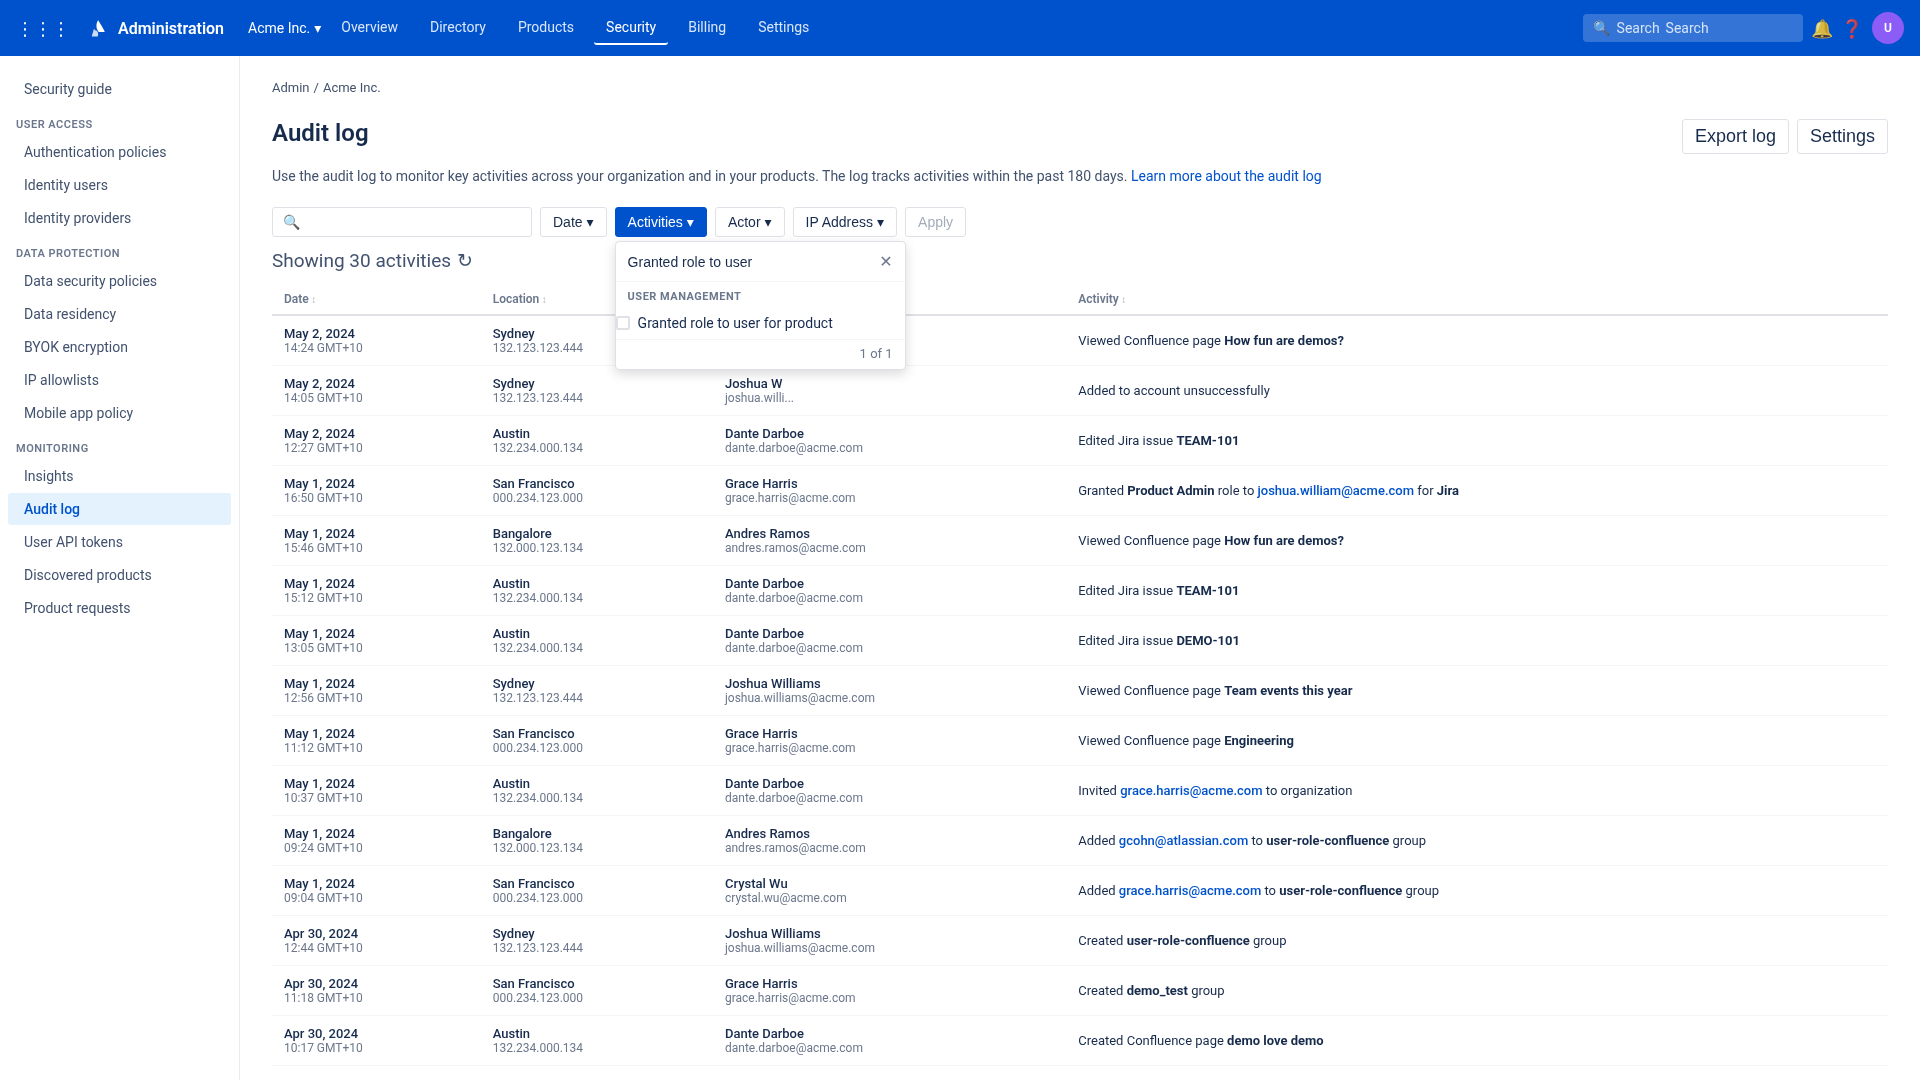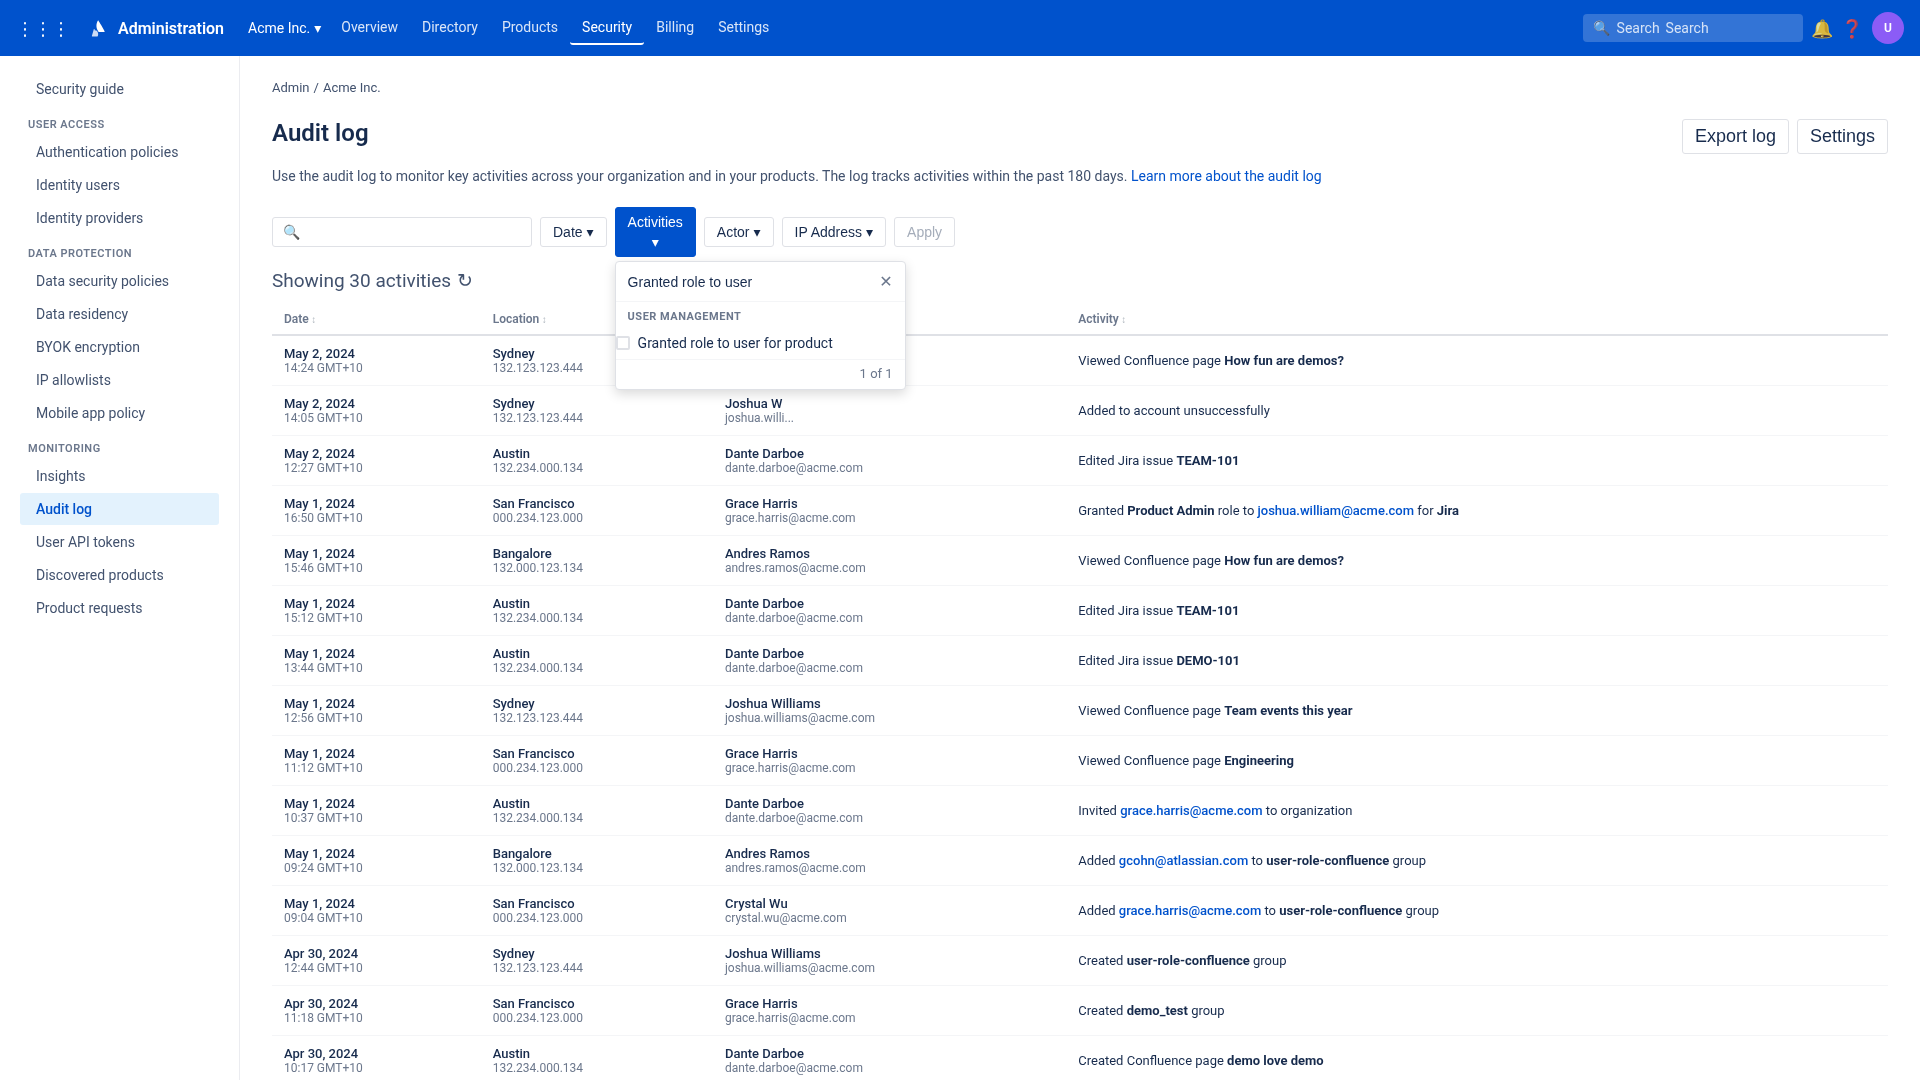--- a/index.html
+++ b/index.html
@@ -6,41 +6,41 @@
     body { font-family: -apple-system, BlinkMacSystemFont, "Segoe UI", Roboto, sans-serif; font-size: 14px; color: #172b4d; background: #fff; }
 
     
     .top-nav {
       display: flex; align-items: center; height: 56px;
       background: #0052cc; padding: 0 16px; position: fixed; top: 0; left: 0; right: 0; z-index: 1000;
     }
     .nav-logo { display: flex; align-items: center; gap: 8px; color: #fff; font-size: 16px; font-weight: 600; margin-right: 24px; }
     .nav-logo svg { fill: white; }
     .nav-apps-icon { color: #fff; margin-right: 16px; cursor: pointer; font-size: 18px; }
-    .nav-links { display: flex; gap: 0; flex: 1; }
+    .nav-links { display: flex; gap: 8px; flex: 1; }
     .nav-link {
       color: rgba(255,255,255,0.85); padding: 8px 12px; border-radius: 3px;
       cursor: pointer; font-size: 14px; text-decoration: none; font-weight: 400;
     }
     .nav-link.active { color: #fff; border-bottom: 2px solid #fff; }
     .nav-org { color: #fff; display: flex; align-items: center; gap: 4px; cursor: pointer; font-size: 14px; margin-right: 8px; }
     .nav-right { display: flex; align-items: center; gap: 8px; }
     .search-box {
       display: flex; align-items: center; background: rgba(255,255,255,0.2);
       border-radius: 4px; padding: 6px 10px; gap: 6px; width: 220px; cursor: pointer;
     }
     .search-box span { color: rgba(255,255,255,0.8); font-size: 14px; }
     .nav-icon { color: rgba(255,255,255,0.85); cursor: pointer; font-size: 18px; }
     .avatar { width: 32px; height: 32px; border-radius: 50%; background: #8b5cf6; display: flex; align-items: center; justify-content: center; color: #fff; font-size: 12px; font-weight: 600; cursor: pointer; }
 
     
     .layout { display: flex; margin-top: 56px; }
 
     
-    .sidebar { width: 240px; min-height: calc(100vh - 56px); border-right: 1px solid #ebecf0; padding: 16px 12px; position: fixed; top: 56px; left: 0; background: #fff; overflow-y: auto; }
+    .sidebar { width: 240px; min-height: calc(100vh - 56px); border-right: 1px solid #ebecf0; padding: 16px 0; position: fixed; top: 56px; left: 0; background: #fff; overflow-y: auto; }
     .sidebar-item {
       display: flex; align-items: center; padding: 8px 16px; cursor: pointer;
       color: #42526e; font-size: 14px; border-radius: 3px; margin: 1px 8px;
     }
     .sidebar-item.active { background: #e3f2fd; color: #0052cc; font-weight: 500; }
     .sidebar-section-title { font-size: 11px; font-weight: 600; color: #6b778c; padding: 12px 16px 4px 16px; text-transform: uppercase; letter-spacing: 0.5px; }
 
     
     .main { margin-left: 240px; padding: 24px 32px; flex: 1; }
     .breadcrumb { font-size: 13px; color: #42526e; margin-bottom: 24px; display: flex; gap: 4px; align-items: center; }
@@ -60,21 +60,21 @@
     .filter-search {
       display: flex; align-items: center; border: 1px solid #dfe1e6; border-radius: 3px;
       padding: 6px 10px; gap: 6px; background: #fff; width: 260px;
     }
     .filter-search input { border: none; outline: none; font-size: 14px; color: #172b4d; width: 100%; background: transparent; }
     .filter-btn {
       display: flex; align-items: center; gap: 4px; padding: 6px 12px;
       border: 1px solid #dfe1e6; border-radius: 3px; cursor: pointer; font-size: 14px;
       background: #fff; color: #172b4d; font-weight: 500; white-space: nowrap;
     }
-    .filter-btn.active { background: #0052cc; color: #fff; border-color: #0052cc; flex-direction: column; }
+    .filter-btn.active { background: #0052cc; color: #fff; border-color: #0052cc; }
     .filter-btn-apply { padding: 6px 12px; border-radius: 3px; font-size: 14px; cursor: pointer; border: 1px solid #dfe1e6; background: #fff; color: #a5adba; font-weight: 500; }
 
     .showing-count { font-size: 19px; color: #42526e; margin-bottom: 12px; display: flex; align-items: center; gap: 6px; }
     .dropdown-container { position: relative; display: inline-block; }
     .activities-dropdown {
       position: absolute; top: calc(100% + 4px); left: 0; width: 291px;
       background: #fff; border: 1px solid #dfe1e6; border-radius: 4px;
       box-shadow: 0 4px 12px rgba(0,0,0,0.15); z-index: 200;
     }
     .dropdown-search { display: flex; align-items: center; padding: 10px 12px; gap: 8px; border-bottom: 1px solid #f4f5f7; }
@@ -350,21 +350,21 @@
     </td>
     <td>
       <div class="actor-name">Dante Darboe</div>
       <div class="actor-email">dante.darboe@acme.com</div>
     </td>
     <td class="activity-text">Edited Jira issue <strong>TEAM-101</strong></td>
   </tr>
           <tr>
     <td>
       <div class="date-primary">May 1, 2024</div>
-      <div class="date-secondary">13:44 GMT+10</div>
+      <div class="date-secondary">13:05 GMT+10</div>
     </td>
     <td>
       <div class="date-primary">Austin</div>
       <div class="date-secondary">132.234.000.134</div>
     </td>
     <td>
       <div class="actor-name">Dante Darboe</div>
       <div class="actor-email">dante.darboe@acme.com</div>
     </td>
     <td class="activity-text">Edited Jira issue <strong>DEMO-101</strong></td>

